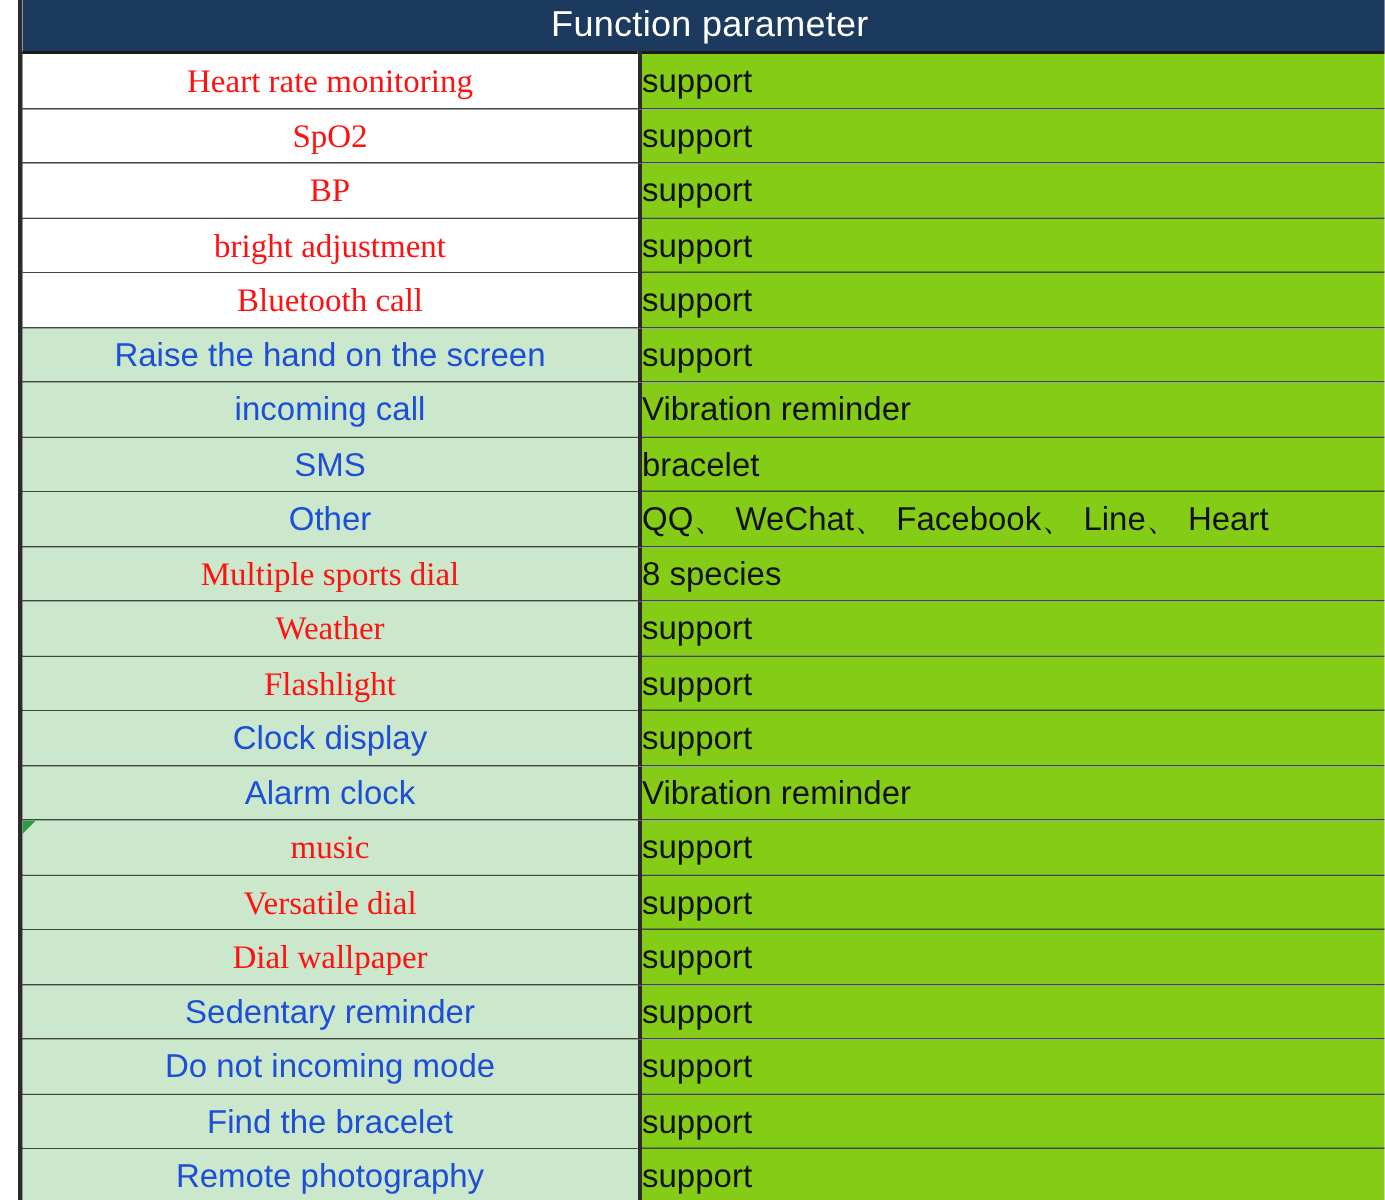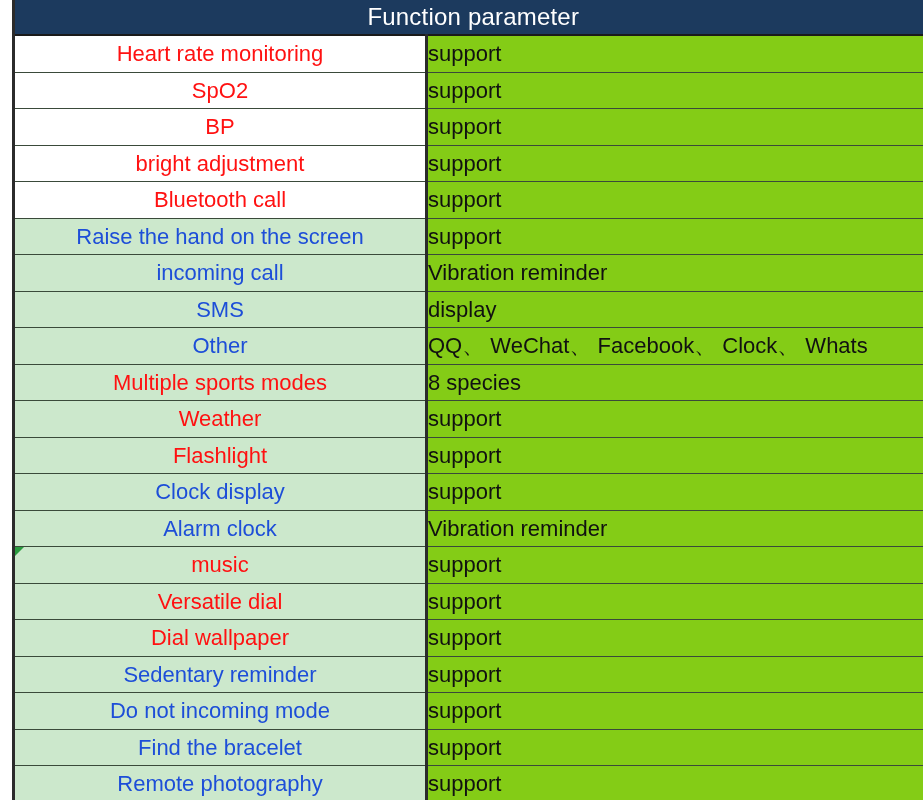--- a/index.html
+++ b/index.html
@@ -84,21 +84,21 @@
   td.cell-name.bg-white { background: #ffffff; }
 
   td.cell-value {
     text-align: left;
     background: #84cc16;
     padding-left: 6px;
     color: #111111;
     border-right: 0;
   }
 
-  .txt-red   { color: #ff1111; }
+  .txt-red   { color: #ff1111; font-family: Liberation Serif, serif; }
   .txt-black { color: #1d4ed8; }
 
   
   .comment-marker {
     position: absolute;
     left: 0;
     top: 0;
     width: 0;
     height: 0;
     border-left: 9px solid #2a9b3f;
@@ -167,28 +167,28 @@
           <tr class="spec-row">
             <td class="cell-name"><span class="txt-black">Raise the hand on the screen</span></td>
             <td class="cell-value"><span>support</span></td>
           </tr>
           <tr class="spec-row">
             <td class="cell-name"><span class="txt-black">incoming call</span></td>
             <td class="cell-value"><span>Vibration reminder</span></td>
           </tr>
           <tr class="spec-row">
             <td class="cell-name"><span class="txt-black">SMS</span></td>
-            <td class="cell-value"><span>display</span></td>
+            <td class="cell-value"><span>bracelet</span></td>
           </tr>
           <tr class="spec-row">
             <td class="cell-name"><span class="txt-black">Other</span></td>
-            <td class="cell-value"><span>QQ、 WeChat、 Facebook、 Clock、 Whats</span></td>
-          </tr>
-          <tr class="spec-row">
-            <td class="cell-name"><span class="txt-red">Multiple sports modes</span></td>
+            <td class="cell-value"><span>QQ、 WeChat、 Facebook、 Line、 Heart</span></td>
+          </tr>
+          <tr class="spec-row">
+            <td class="cell-name"><span class="txt-red">Multiple sports dial</span></td>
             <td class="cell-value"><span>8 species</span></td>
           </tr>
           <tr class="spec-row">
             <td class="cell-name"><span class="txt-red">Weather</span></td>
             <td class="cell-value"><span>support</span></td>
           </tr>
           <tr class="spec-row">
             <td class="cell-name"><span class="txt-red">Flashlight</span></td>
             <td class="cell-value"><span>support</span></td>
           </tr>

